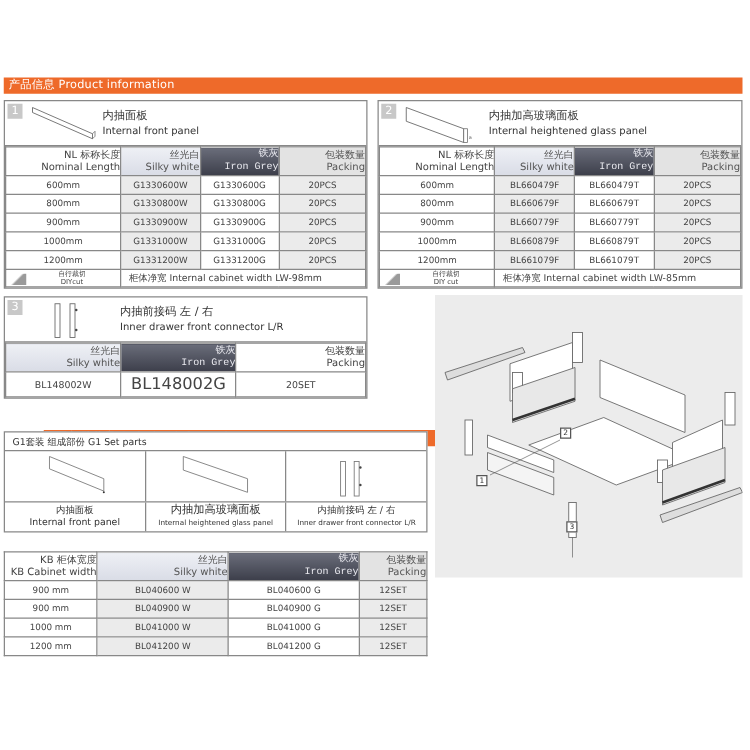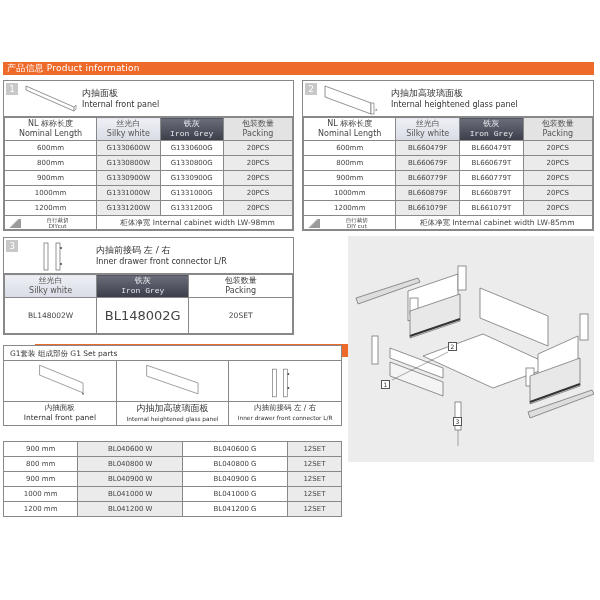--- a/index.html
+++ b/index.html
@@ -11,31 +11,31 @@
 
   .panel { position: absolute; border: 1px solid #888; background: #fff; }
   .ph { position: relative; height: 36px; border-bottom: 1px solid #888; }
   .num { position: absolute; left: 2px; top: 2px; width: 12px; height: 12px; background: #c8c8c8; color: #fff; font-size: 9px; line-height: 12px; text-align: center; }
   .ph-img { position: absolute; left: 20px; top: 2px; width: 55px; height: 32px; }
   .ph-title { position: absolute; left: 78px; top: 7px; font-size: 9px; color: #333; line-height: 11px; }
   .ph-title .en { font-size: 8px; }
 
   table { border-collapse: collapse; width: 100%; table-layout: fixed; }
   td, th { border: 1px solid #888; text-align: center; font-weight: normal; font-size: 7px; color: #444; height: 15px; padding: 0; white-space: nowrap; overflow: hidden; }
-  th { height: 23px; font-size: 8px; line-height: 10px; }
+  th { height: 23px; font-size: 8px; line-height: 10px; text-align: right; }
   th.silky { background: linear-gradient(#eef0f5, #d9dce6); color: #555; }
   th.iron { background: linear-gradient(#6a6d7a, #3c3e4a); color: #e8e8ee; font-family: Liberation Mono, monospace; }
   th.pack { background: #e3e3e3; color: #555; }
   td.gr { background: #ebebeb; }
 
   .foot td { height: 14px; }
   .diy { position: relative; }
   .diy .diyicon { position: absolute; left: 2px; top: 3px; width: 14px; height: 9px; background: linear-gradient(135deg, #fff 45%, #9a9a9a 55%); }
   .diy .diytxt { font-size: 5.5px; line-height: 6px; padding-left: 14px; }
-  .foot .lw { text-align: center; padding-left: 6px; font-size: 7.5px; }
+  .foot .lw { text-align: left; padding-left: 6px; font-size: 7.5px; }
 
   .set-head { height: 15px; border-bottom: 1px solid #888; font-size: 7.5px; line-height: 15px; padding-left: 6px; }
   .set-row { display: flex; height: 41px; border-bottom: 1px solid #888; }
   .set-row > div { flex: 1; border-right: 1px solid #888; position: relative; }
   .set-row > div:last-child { border-right: none; }
   .set-labels { display: flex; height: 23px; }
   .set-labels > div { flex: 1; border-right: 1px solid #888; text-align: center; font-size: 7.5px; line-height: 10px; padding-top: 1px; }
   .set-labels > div:last-child { border-right: none; }
   .set-labels .small { font-size: 5.8px; }
 
@@ -206,21 +206,21 @@
         <col style="width:32%">
         <col style="width:36%">
       </colgroup>
     <tbody>
         <tr>
       <th class="silky"><span>丝光白</span><br><span>Silky white</span></th>
       <th class="iron"><span>铁灰</span><br><span>Iron Grey</span></th>
       <th><span>包装数量</span><br><span>Packing</span></th>
     </tr>
     <tr>
-      <td style="height:36px;font-size:7.5px;">BL148002W</td>
+      <td style="height:20px;font-size:7.5px;">BL148002W</td>
       <td style="height:20px;font-size:13px;">BL148002G</td>
       <td style="height:20px;font-size:7.5px;">20SET</td>
     </tr>
   </tbody>
     </table>
 </div>
 
 <div class="bar" style="left:3px; top:344px; width:339px; padding-left:1px;margin-left:32px;">
   <span class="g-tag">G 1</span><span>订购信息  Ordering information</span>
 </div>
@@ -257,30 +257,30 @@
 
 <div class="panel" style="left:3px; top:441px; width:339px; border:none;">
   <table>
     <colgroup>
         <col style="width:22%">
         <col style="width:31%">
         <col style="width:31%">
         <col style="width:16%">
       </colgroup>
     <tbody>
+        <tr>
+      <th><span>KB 柜体宽度</span><br><span>KB Cabinet width</span></th>
+      <th class="silky"><span>丝光白</span><br><span>Silky white</span></th>
+      <th class="iron"><span>铁灰</span><br><span>Iron Grey</span></th>
+      <th class="pack"><span>包装数量</span><br><span>Packing</span></th>
+    </tr>
     <tr>
       <td style="height:13px">900 mm</td>
       <td class="gr">BL040600 W</td>
       <td>BL040600 G</td>
-      <td class="gr">12SET</td>
-    </tr>
-    <tr>
-      <td style="height:13px">800 mm</td>
-      <td class="gr">BL040800 W</td>
-      <td>BL040800 G</td>
       <td class="gr">12SET</td>
     </tr>
     <tr>
       <td style="height:13px">900 mm</td>
       <td class="gr">BL040900 W</td>
       <td>BL040900 G</td>
       <td class="gr">12SET</td>
     </tr>
     <tr>
       <td style="height:13px">1000 mm</td>

